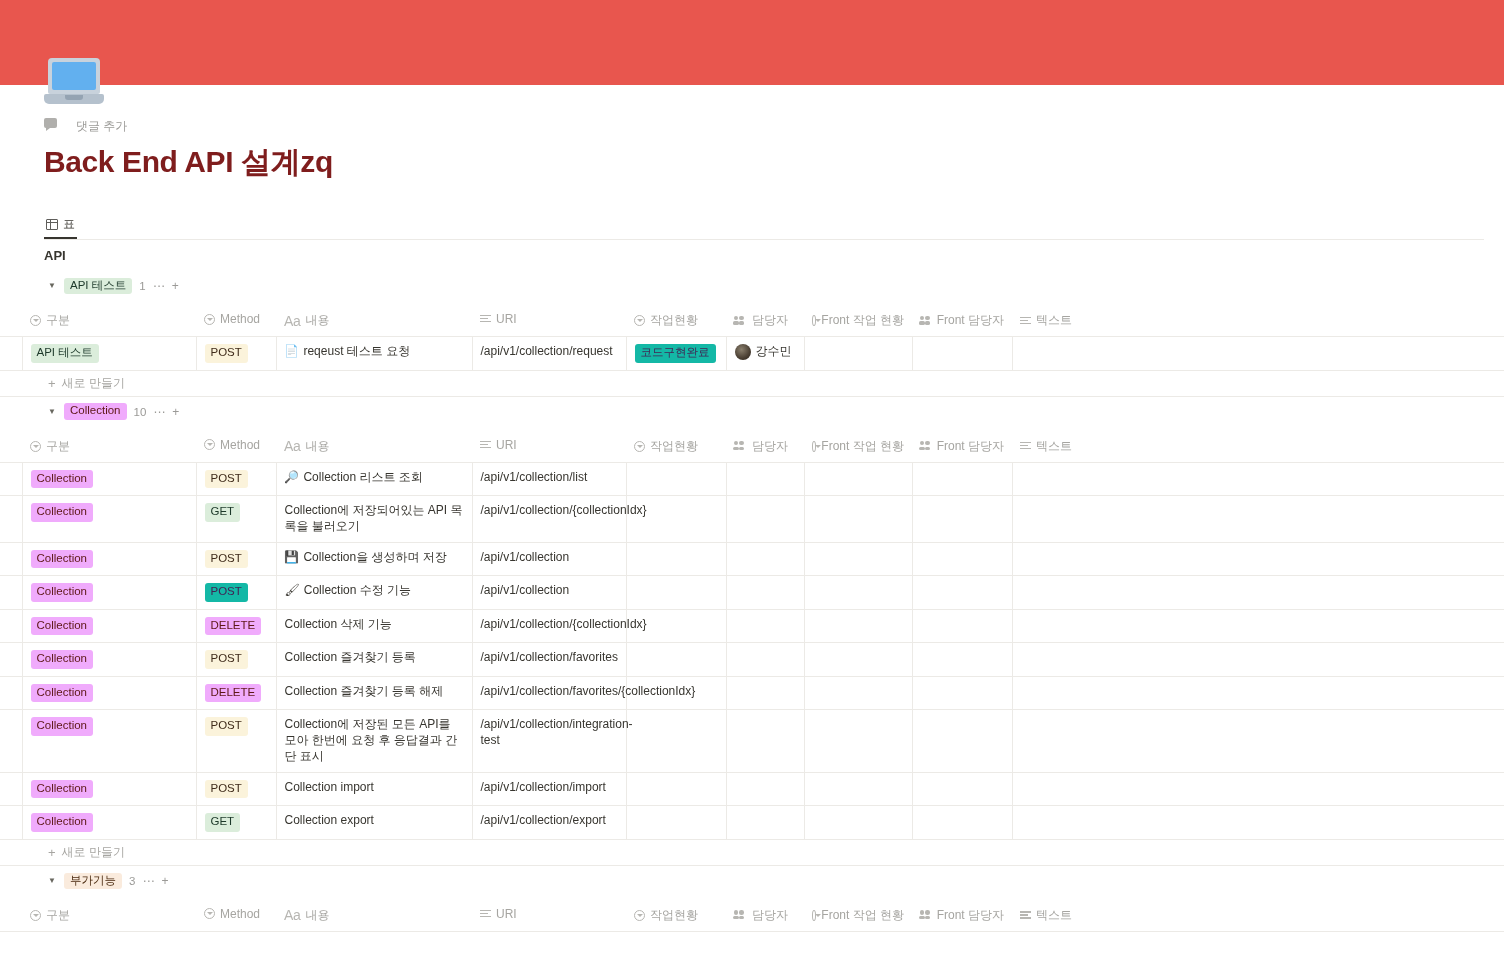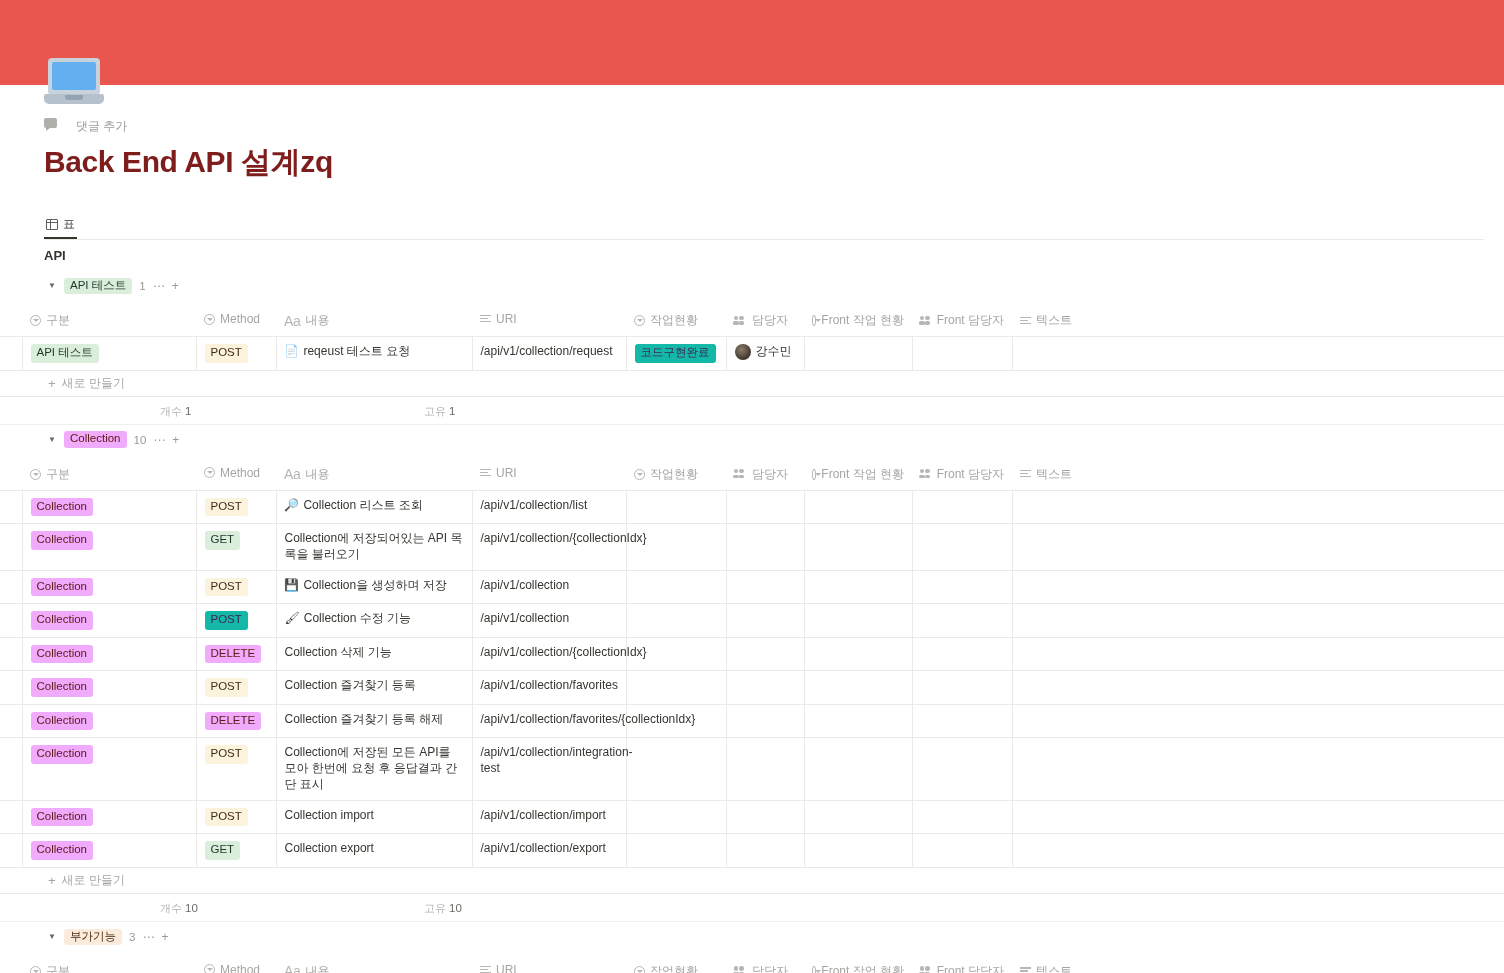--- a/index.html
+++ b/index.html
@@ -423,24 +423,20 @@
             </td>
             <td></td>
             <td></td>
             <td></td>
           </tr>
         </tbody>
       </table>
       <div class="newrow">
         <span class="plus">+</span>
         <span>새로 만들기</span>
-      </div>
-      <div class="summary">
-        <span class="sum-item sum-count">개수 <b>1</b></span>
-        <span class="sum-item sum-uniq">고유 <b>1</b></span>
       </div>
     </div>
     <div class="group">
       <div class="group-head">
         <span class="caret">▼</span>
         <span class="group-tag tag-pink">Collection</span>
         <span class="group-count">10</span>
         <span class="grp-btn">⋯</span>
         <span class="grp-btn">+</span>
       </div>
@@ -654,24 +650,20 @@
             <td></td>
             <td></td>
             <td></td>
           </tr>
         </tbody>
       </table>
       <div class="newrow">
         <span class="plus">+</span>
         <span>새로 만들기</span>
       </div>
-      <div class="summary">
-        <span class="sum-item sum-count">개수 <b>10</b></span>
-        <span class="sum-item sum-uniq">고유 <b>10</b></span>
-      </div>
     </div>
     <div class="group">
       <div class="group-head">
         <span class="caret">▼</span>
         <span class="group-tag tag-orange">부가기능</span>
         <span class="group-count">3</span>
         <span class="grp-btn">⋯</span>
         <span class="grp-btn">+</span>
       </div>
       <table class="tbl">

